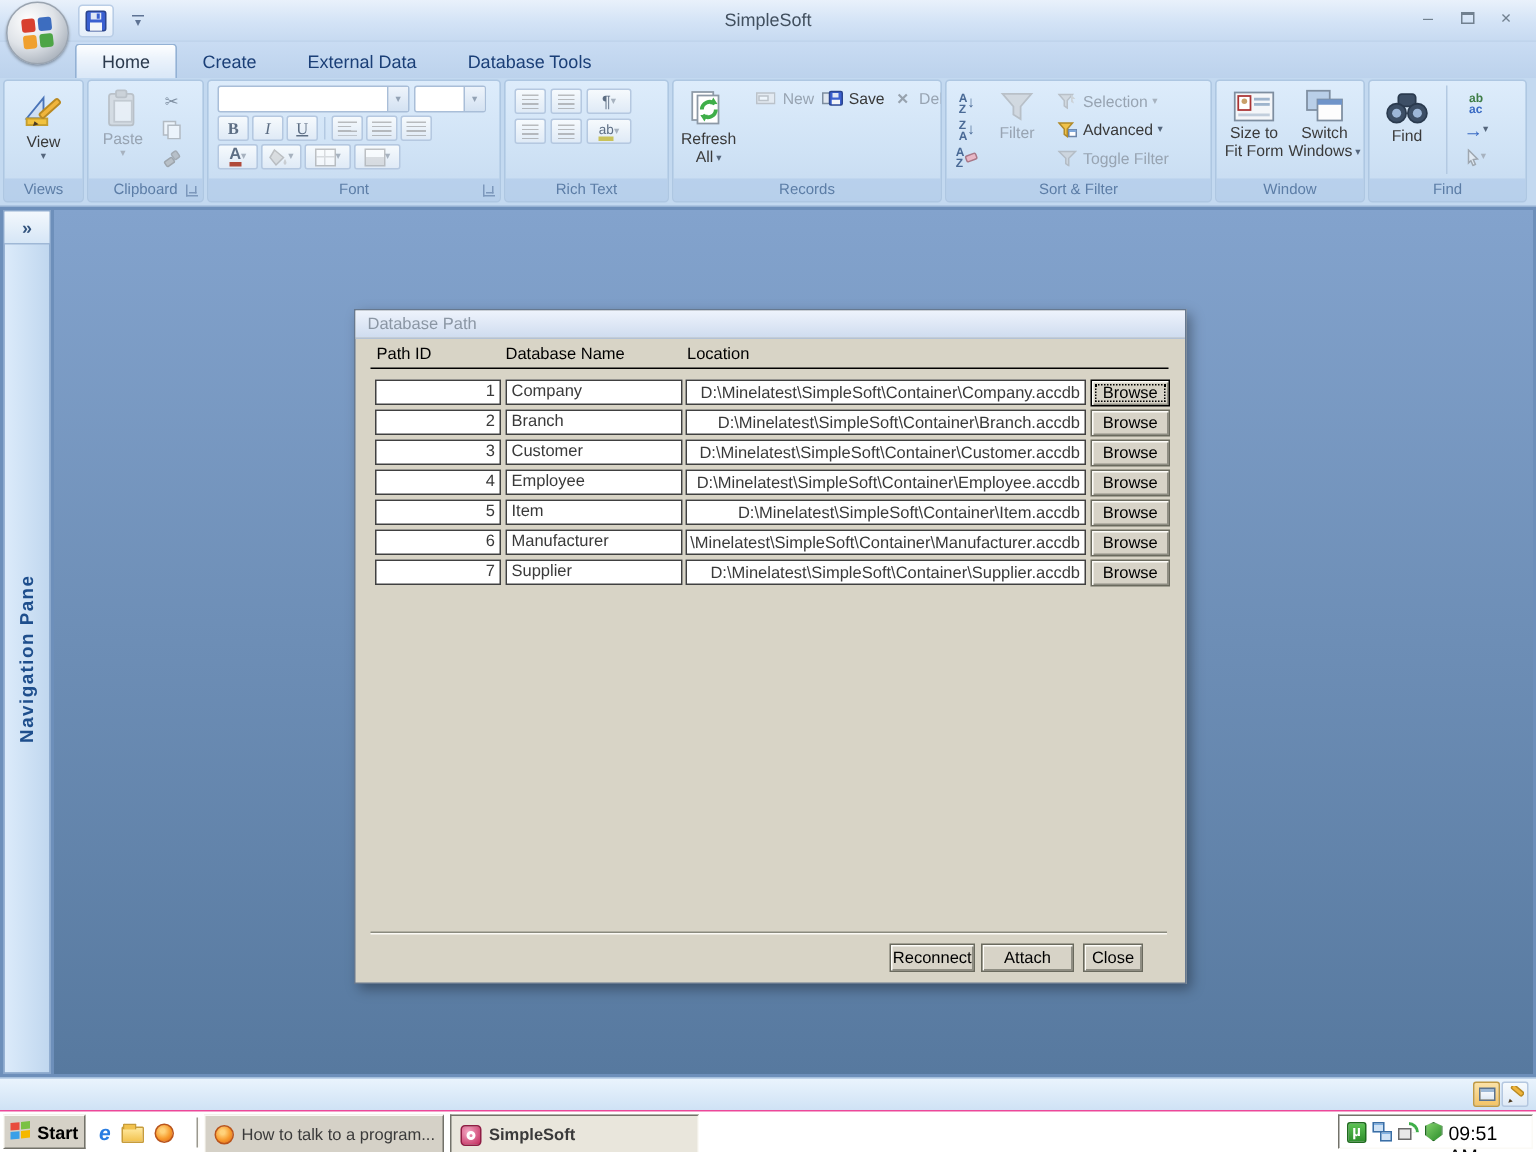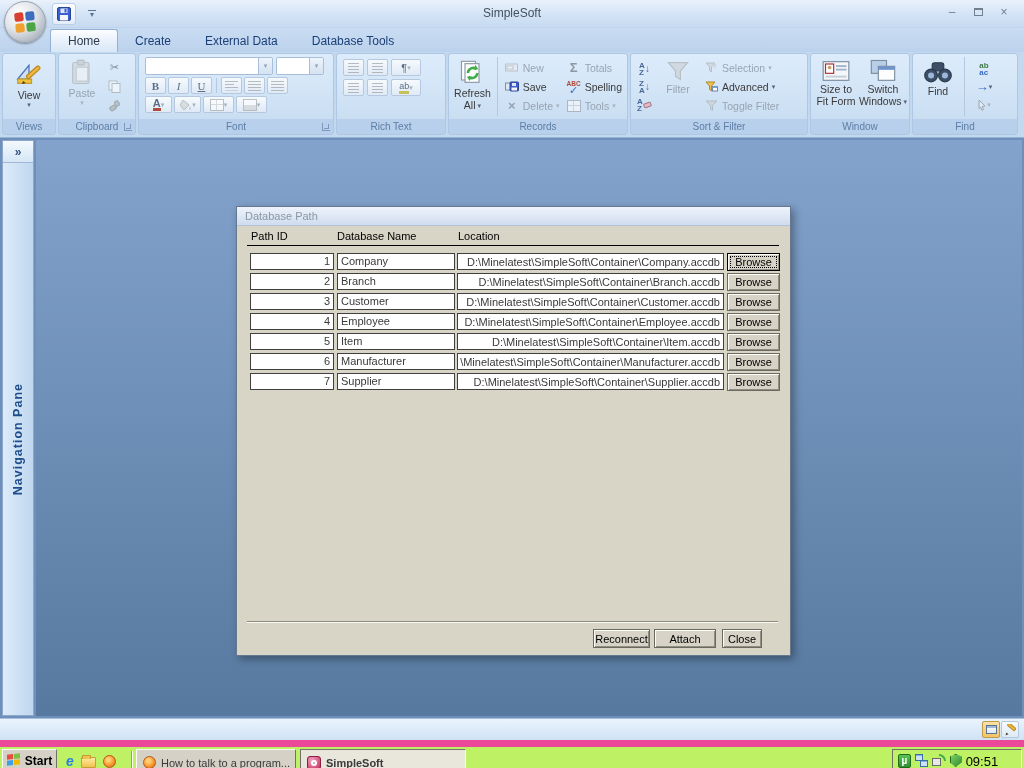--- a/index.html
+++ b/index.html
@@ -119,21 +119,21 @@
   
   .statusbar { position:absolute; left:0; top:718px; width:1024px; height:22px;
     background:linear-gradient(#eaf4fd,#cfe2f5); border-top:1px solid #a6c0dd; }
   .sb-views { position:absolute; right:5px; top:2px; display:flex; gap:1px; }
   .sb-btn { width:18px; height:17px; border:1px solid #b5c8e0; border-radius:2px; background:linear-gradient(#f6fafd,#dfeaf6);
     display:flex; align-items:center; justify-content:center; cursor:pointer; }
   .sb-btn.active { background:linear-gradient(#fbe2a8,#f4c466); border-color:#c09a45; }
   .formview-glyph { width:11px; height:9px; border:1px solid #5b7390; background:linear-gradient(#fff,#dce8f4); box-shadow:inset 0 2px 0 #9db9d6; }
 
   
-  .taskbar { position:absolute; left:0; top:740px; width:1024px; height:28px; background:#bef264; border-top:7px solid #ec4899; }
+  .taskbar { position:absolute; left:0; top:740px; width:1024px; height:28px; background:#ffffff; border-top:1px solid #ec4899; }
   .tb-raised { background:#d5d1c7; border:1px solid; border-color:#fbfaf6 #73726a #73726a #fbfaf6; }
   .tb-pressed { background:#e9e6dc; border:1px solid; border-color:#73726a #fbfaf6 #fbfaf6 #73726a; }
   .start-btn { position:absolute; left:2px; top:2px; width:55px; height:23px; display:flex; align-items:center; justify-content:center; gap:4px;
     font-weight:bold; font-size:12px; color:#000; cursor:pointer; }
   .winflag { width:14px; height:13px; display:grid; grid-template-columns:6px 6px; grid-template-rows:5px 5px; gap:1px; transform:skewY(-6deg); }
   .winflag i:nth-child(1){ background:#e84c3d; } .winflag i:nth-child(2){ background:#7ac143; }
   .winflag i:nth-child(3){ background:#3aa0e8; } .winflag i:nth-child(4){ background:#f5b800; }
   .quicklaunch { position:absolute; left:62px; top:3px; width:68px; height:22px; display:flex; align-items:center; gap:7px; padding-left:4px; }
   .ql-sep { position:absolute; left:131px; top:4px; width:1px; height:20px; background:#9a988e; box-shadow:1px 0 0 #fbfaf6; }
   .taskbtn { position:absolute; top:2px; height:27px; display:flex; align-items:center; gap:5px; padding:0 6px; font-size:11px; cursor:pointer;
@@ -358,21 +358,21 @@
             <path d="M14 5.2 l2.4 3.6 -4.2 .2 z" fill="#3fae49"></path>
             <path d="M9 18.8 l-2.4-3.6 4.2-.2 z" fill="#3fae49"></path>
           </svg>
           <span class="lbl">Refresh</span>
           <span class="lbl" style="display:flex;gap:2px;align-items:center">
               <span>All</span>
               <span class="caret">▾</span>
             </span>
         </div>
         <div class="vsep"></div>
-        <div style="display:flex;flex-direction:column;justify-content:center">
+        <div style="display:flex;flex-direction:row;justify-content:center">
           <div class="smrow dis">
             <span class="icon16">
                 <svg width="13" height="9" viewBox="0 0 13 9">
                   <rect x="0.5" y="1" width="12" height="7" fill="#e8ebee" stroke="#9aa4af"></rect>
                   <rect x="2" y="3" width="6" height="3" fill="#fff" stroke="#9aa4af"></rect>
                 </svg>
               </span>
             <span>New</span>
           </div>
           <div class="smrow">

